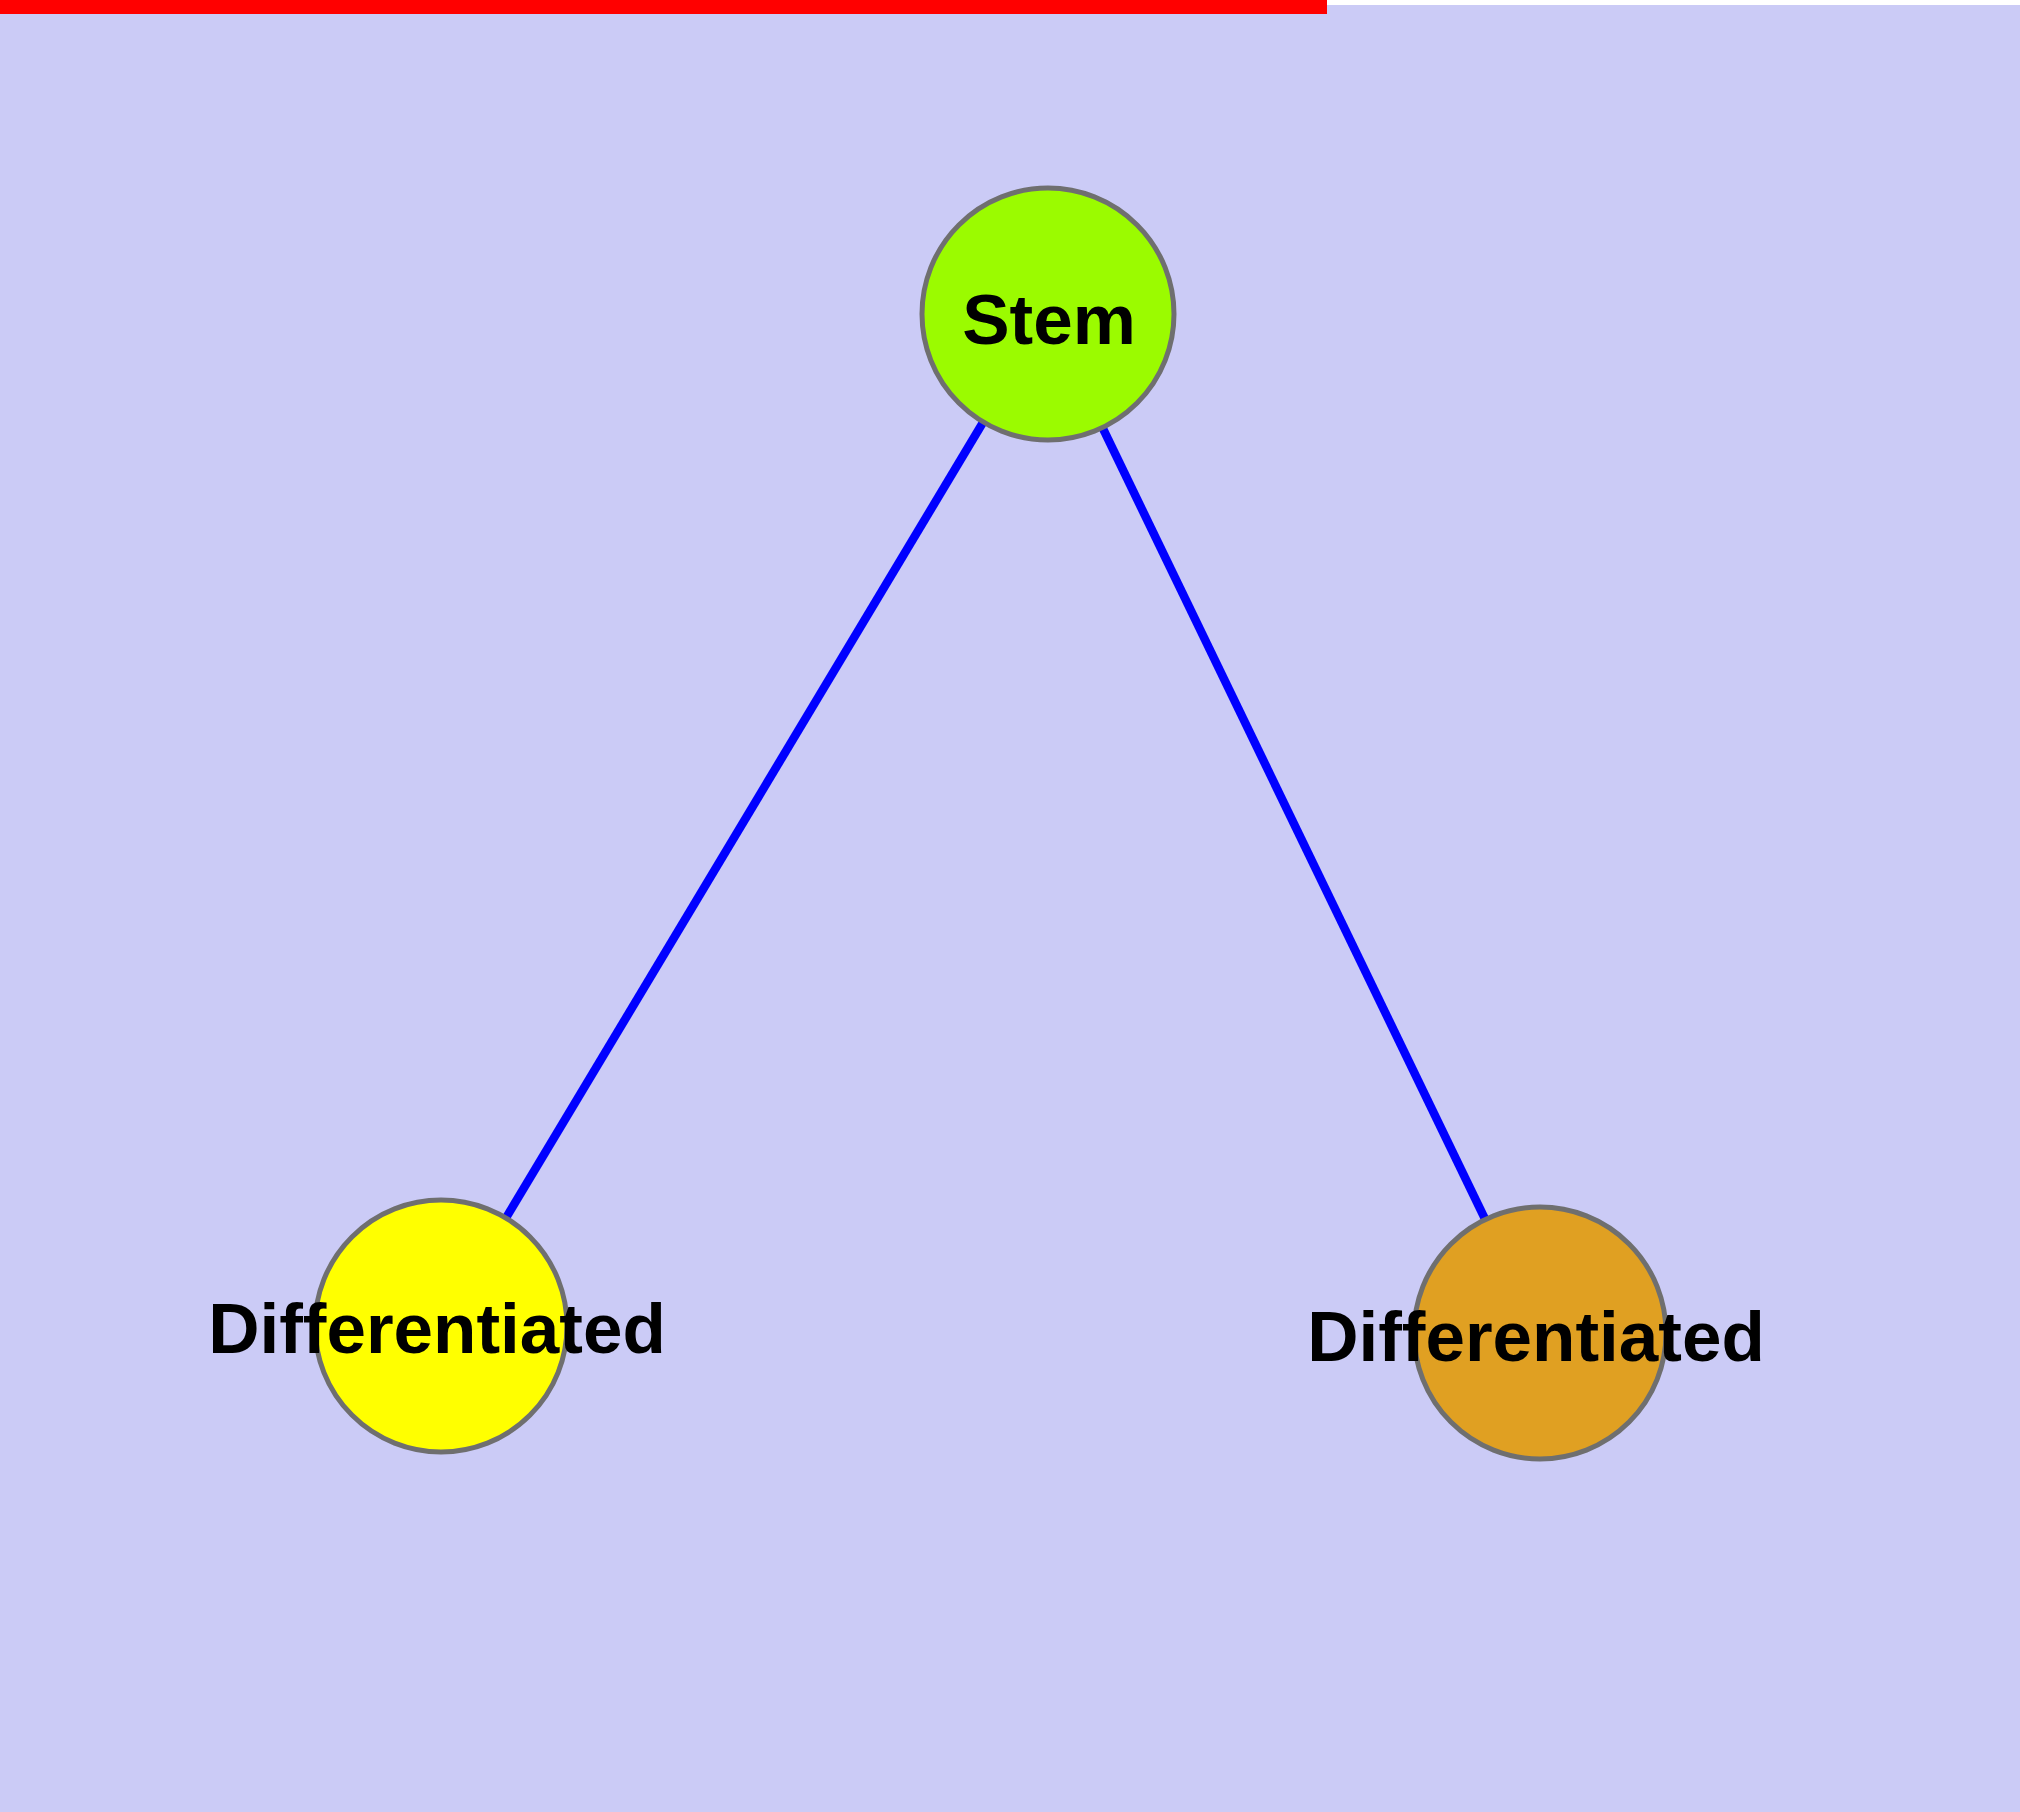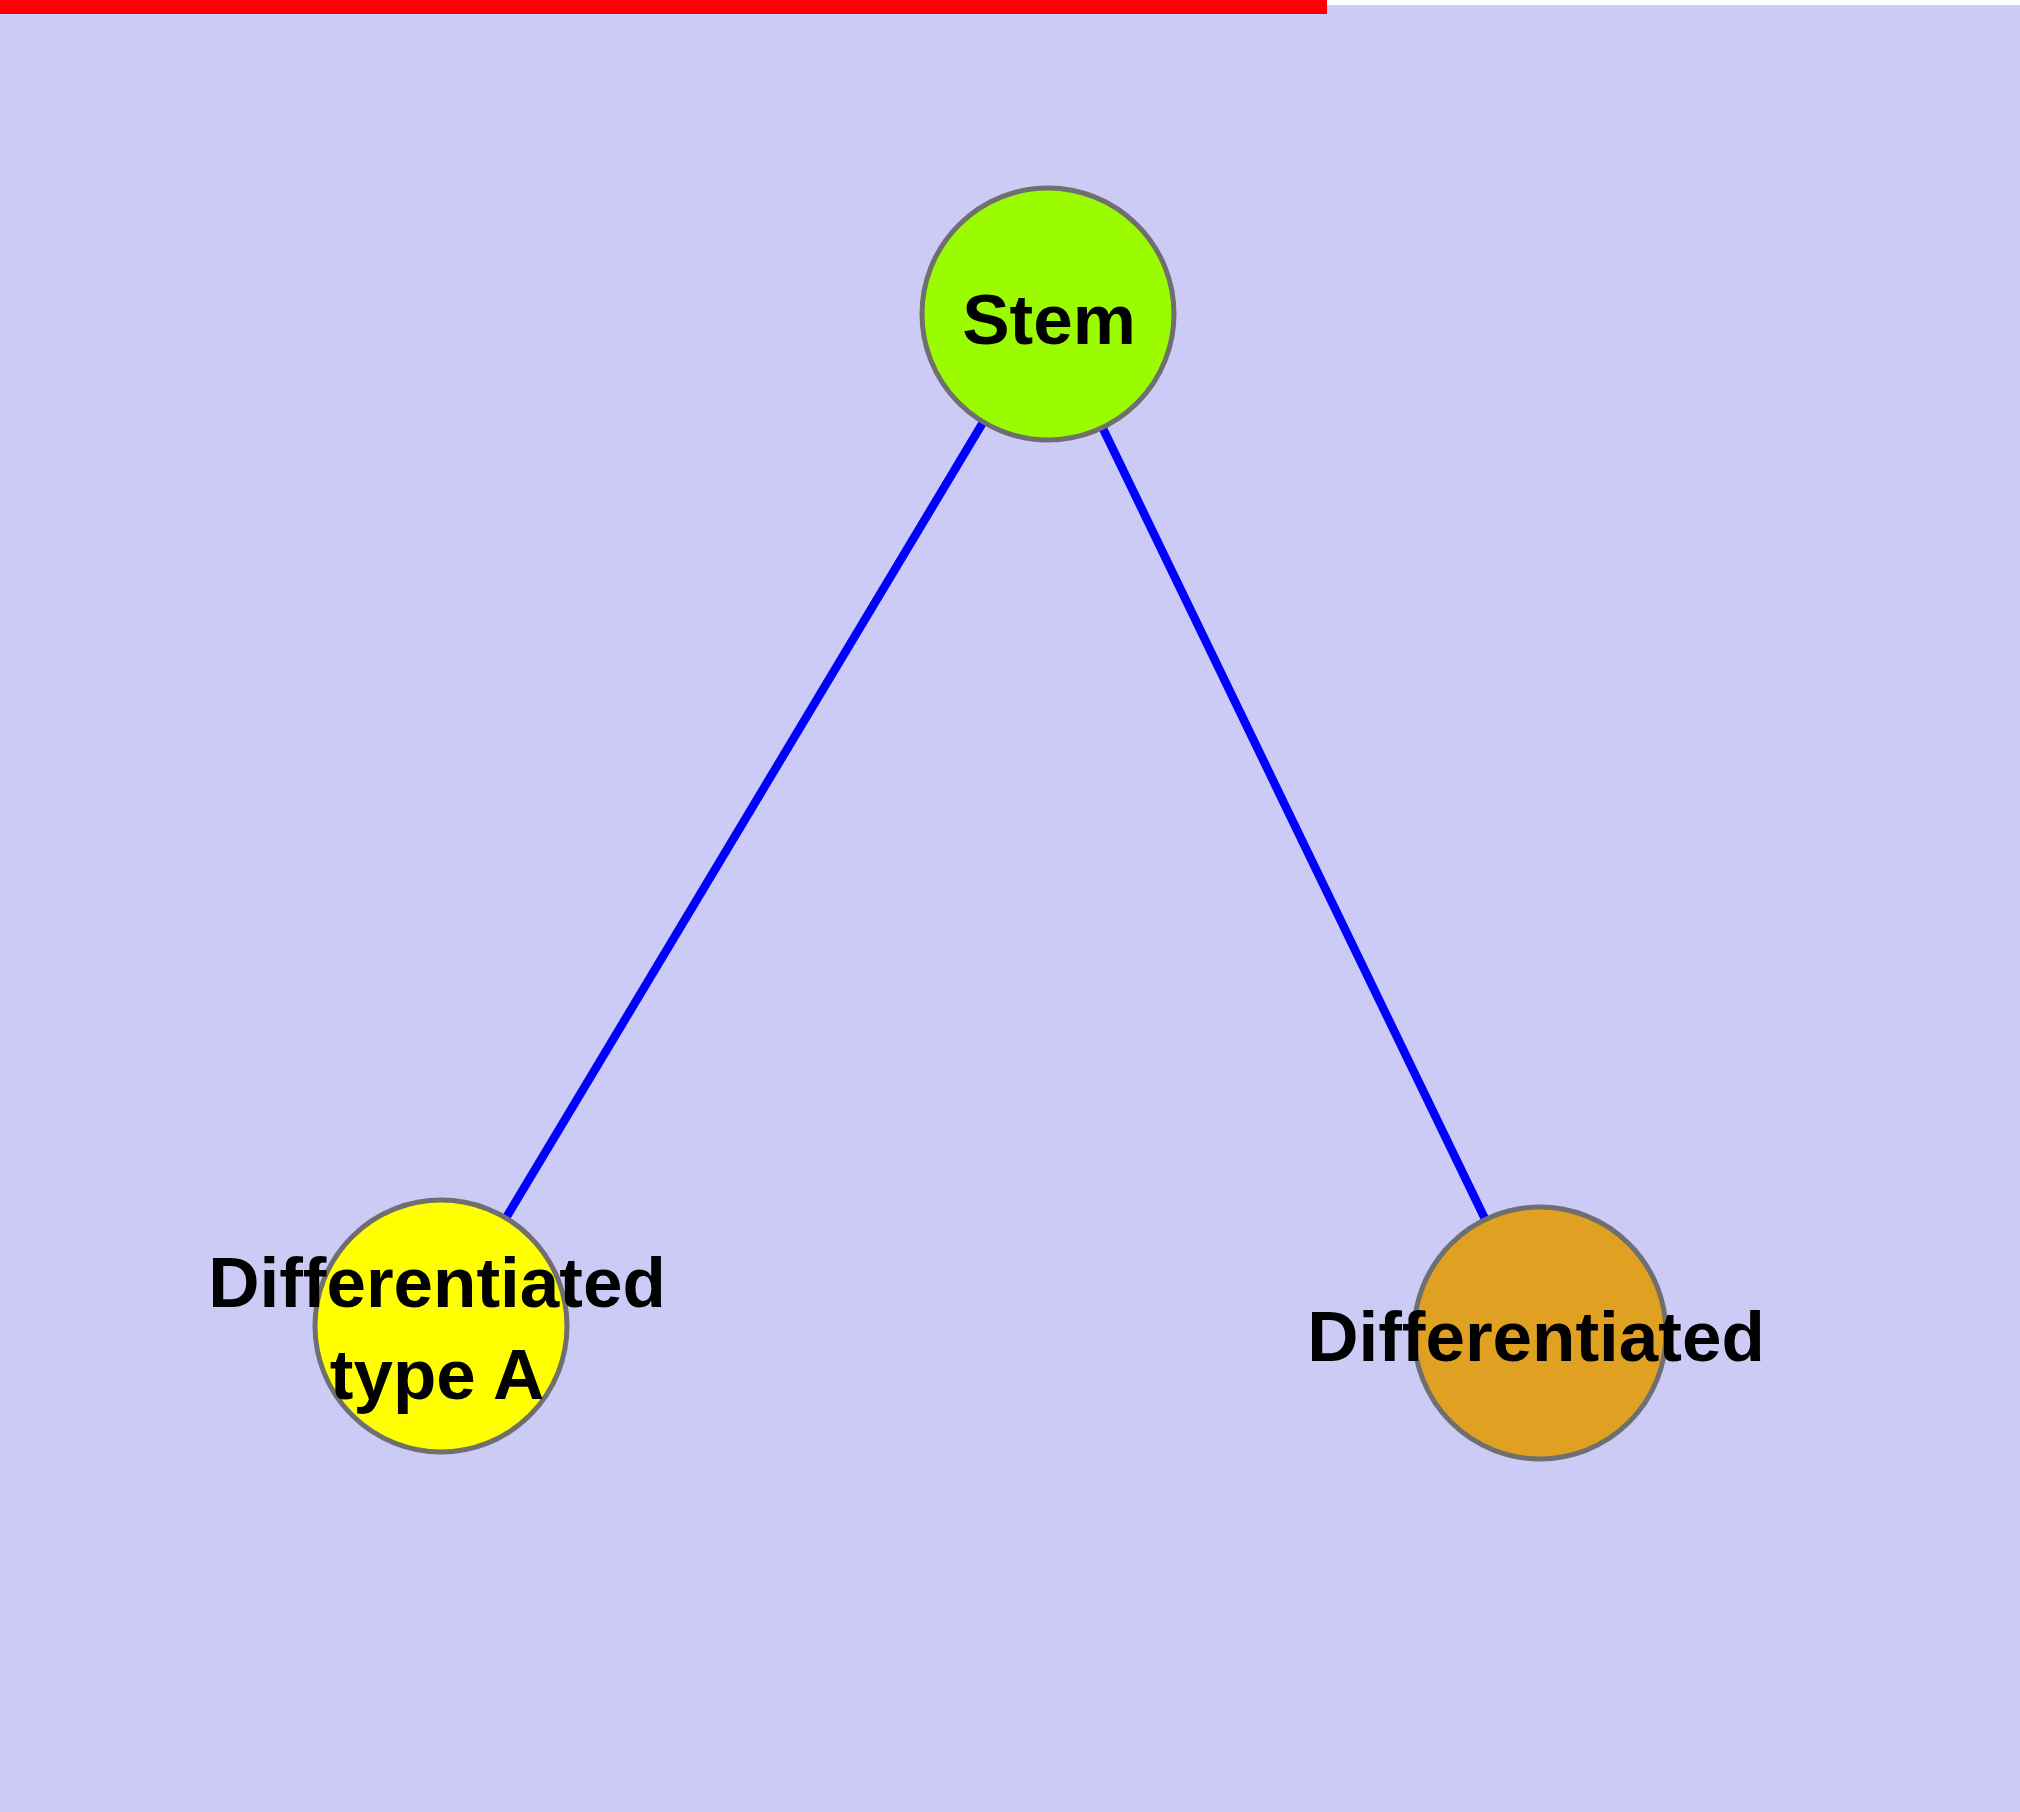--- a/index.html
+++ b/index.html
@@ -83,21 +83,20 @@
   <div class="node node-stem" style="background: rgb(155, 251, 0); border-color: rgb(111, 111, 111);"></div>
   <div class="node node-type-a" style="background: rgb(255, 255, 0); border-color: rgb(111, 111, 111);"></div>
   <div class="node node-type-b" style="background: rgb(224, 160, 34); border-color: rgb(111, 111, 111);"></div>
 
   <div class="node-label label-stem">
     <div>Stem</div>
   </div>
 
   <div class="node-label label-type-a">
     <div>Differentiated</div>
-    <div>type A</div>
   </div>
 
   <div class="node-label label-type-b">
     <div>Differentiated</div>
   </div>
 
   <div class="top-white-strip"></div>
   <div class="top-red-bar" style="background: rgb(255, 0, 0);"></div>
 
 </div>

